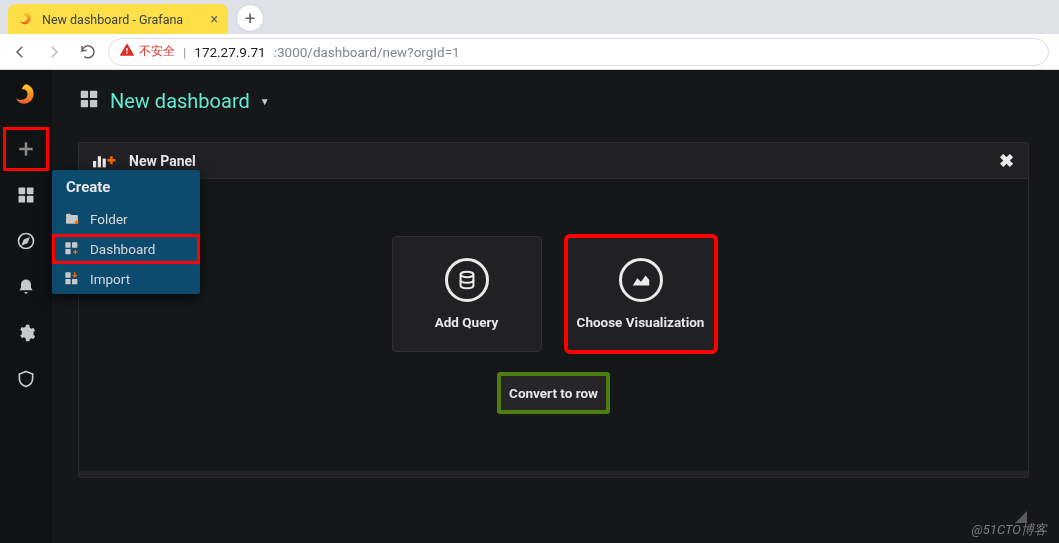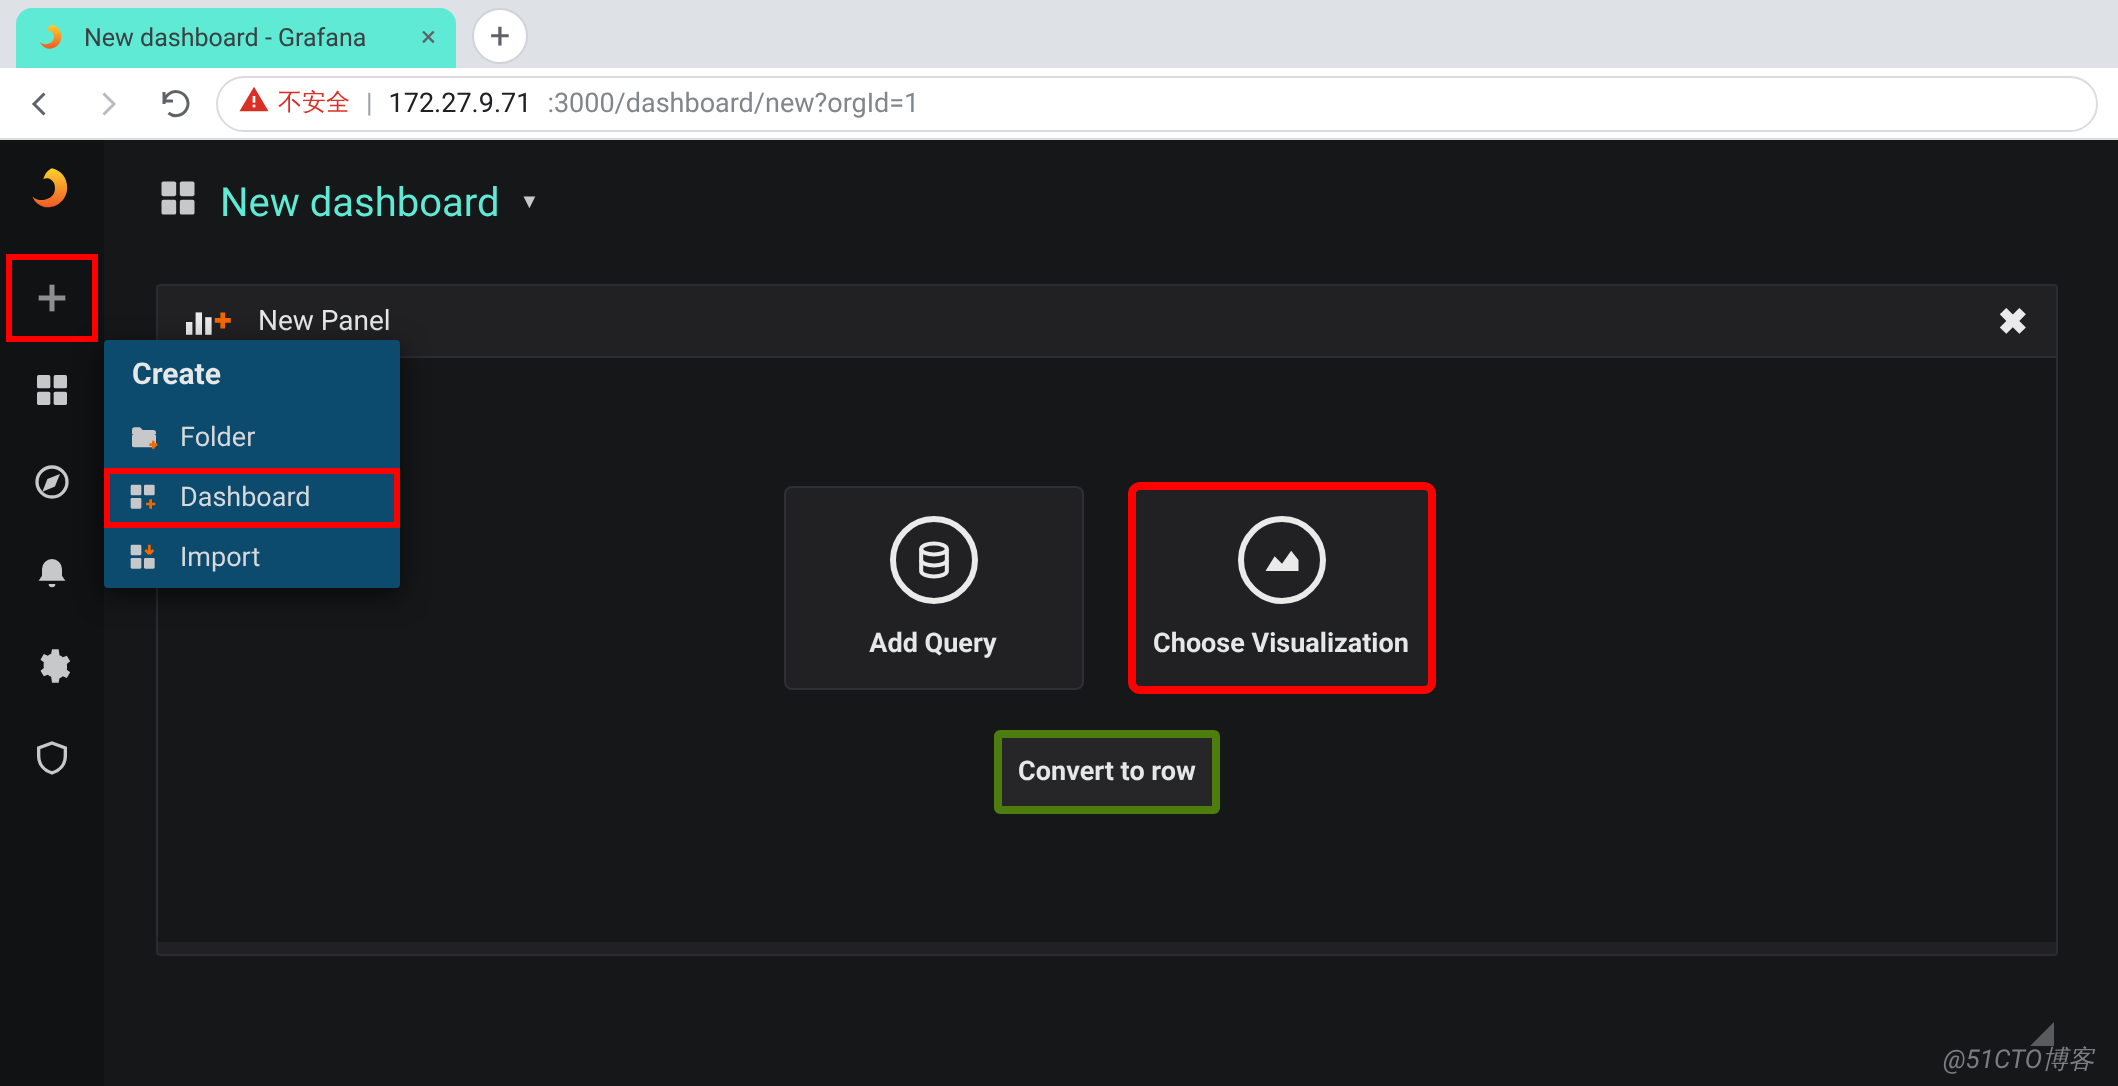--- a/index.html
+++ b/index.html
@@ -1,21 +1,21 @@
 <!DOCTYPE html>
 <html><head>
 <meta charset="utf-8">
 <style>
   * { margin:0; padding:0; box-sizing:border-box; font-family: -apple-system, BlinkMacSystemFont, "Segoe UI", Roboto, Helvetica, Arial, sans-serif; }
   html,body { width:1059px; height:543px; background:#161719; overflow:hidden; }
 
   
   .browser-chrome { width:100%; }
   .tabbar { display:flex; align-items:flex-end; height:34px; background:#dee1e6; padding-left:8px; }
-  .tab { display:flex; align-items:center; gap:8px; height:30px; background:#5eead4; border-radius:8px 8px 0 0; padding:0 10px; font-size:12.5px; color:#3c4043; min-width:220px; }
+  .tab { display:flex; align-items:center; gap:8px; height:30px; background:#fde047; border-radius:8px 8px 0 0; padding:0 10px; font-size:12.5px; color:#3c4043; min-width:220px; }
   .tab .favicon { width:16px; height:16px; display:flex; align-items:center; justify-content:center; }
   .tab .close-x { margin-left:auto; font-size:14px; color:#5f6368; }
   .newtab-btn { width:28px; height:28px; margin:0 0 2px 8px; border-radius:50%; display:flex; align-items:center; justify-content:center; background:#fff; color:#5f6368; font-size:18px; border:1px solid #d0d3d8; }
   .navbar { display:flex; align-items:center; height:36px; background:#fff; border-bottom:1px solid #dadce0; padding:0 10px 0 6px; gap:6px; }
   .nav-btn { width:28px; height:28px; display:flex; align-items:center; justify-content:center; color:#5f6368; border-radius:50%; }
   .nav-btn.disabled { color:#b9bbbe; }
   .omnibox { flex:1; display:flex; align-items:center; height:28px; border:1px solid #dadce0; border-radius:14px; padding:0 10px; font-size:13.5px; color:#202124; gap:8px; }
   .warn-badge { display:flex; align-items:center; gap:4px; font-size:12px; }
   .warn-tri { color:#d93025; }
   .warn-txt { color:#d93025; font-family:"Microsoft YaHei", sans-serif; }
@@ -33,27 +33,27 @@
 
   .page { position:absolute; left:52px; right:0; top:0; bottom:0; padding:12px 30px 20px 26px; }
   .crumb { display:flex; align-items:center; gap:10px; height:38px; }
   .crumb-ic { color:#c7c8ca; }
   .crumb-title { font-size:20px; color:#5eead4; }
   .crumb-caret { color:#c7c8ca; font-size:10px; }
 
   .panel { margin-top:22px; background:#212124; border:1px solid #2c2c30; border-radius:2px; }
   .panel-hdr { display:flex; align-items:center; height:36px; padding:0 14px; border-bottom:1px solid #2c2c30; }
   .panel-hdr .ic { display:flex; align-items:center; gap:0; }
-  .panel-hdr-title { margin-left:12px; font-size:14px; font-weight:400; color:#e6e7e8; }
+  .panel-hdr-title { margin-left:12px; font-size:14px; font-weight:700; color:#e6e7e8; }
   .panel-hdr .close { margin-left:auto; color:#eaeaea; font-size:18px; font-weight:700; }
   .panel-body { height:292px; background:#161719; display:flex; flex-direction:column; align-items:center; justify-content:center; gap:20px;}
   .panel-footer { height:6px; }
 
   .options-row { display:flex; align-items:stretch; gap:24px; }
-  .big-btn { width:150px; height:102px; background:#212124; border:1px solid #303034; border-radius:4px; display:flex; flex-direction:column; align-items:center; justify-content:center; gap:12px; color:#e6e7e8; }
+  .big-btn { width:150px; height:116px; background:#212124; border:1px solid #303034; border-radius:4px; display:flex; flex-direction:column; align-items:center; justify-content:center; gap:12px; color:#e6e7e8; }
   .big-btn .ring { width:44px; height:44px; border:3px solid #eaeaea; border-radius:50%; display:flex; align-items:center; justify-content:center; }
   .big-btn .lbl { font-size:13.5px; font-weight:700; }
   .big-btn.hl { outline:4px solid #ff0000; outline-offset:-2px; }
 
   .convert-btn { background:#262628; border:4px solid #4d7c0f; border-radius:3px; padding:9px 8px; font-size:13.5px; font-weight:700; color:#e6e7e8; }
 
   
   .flyout { position:absolute; left:52px; top:100px; width:148px; background:#0c4a6e; color:#d8d9da; box-shadow:0 4px 14px rgba(0,0,0,.6); border-radius:2px; z-index:50; }
   .flyout-hdr { padding:8px 14px; font-size:15px; font-weight:700; color:#e6e7e8; }
   .flyout-item { display:flex; align-items:center; gap:10px; height:30px; padding:0 12px; font-size:13.5px; }

